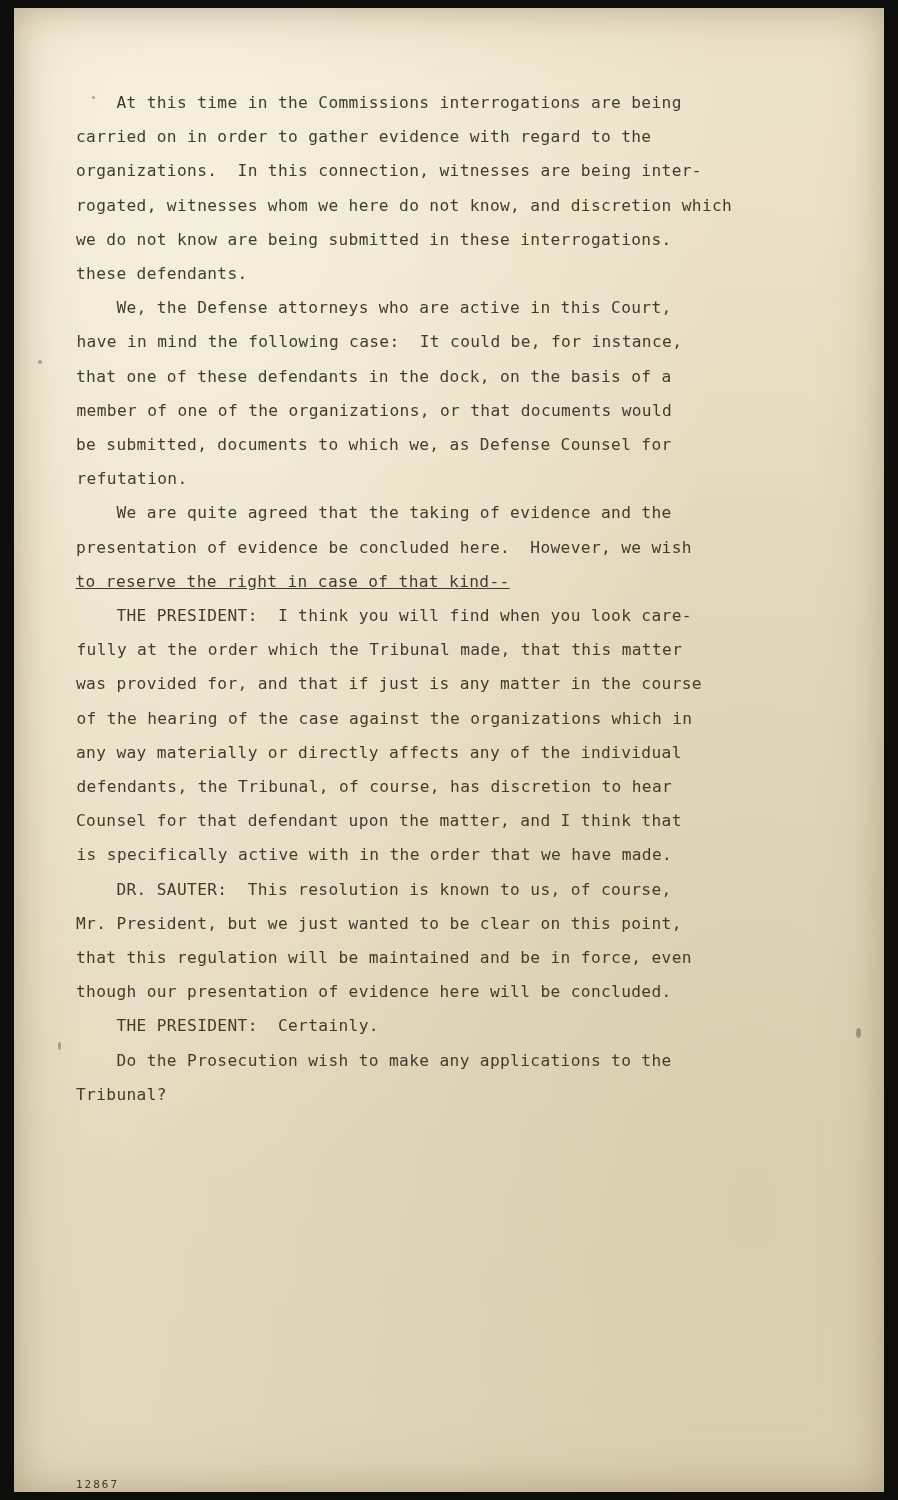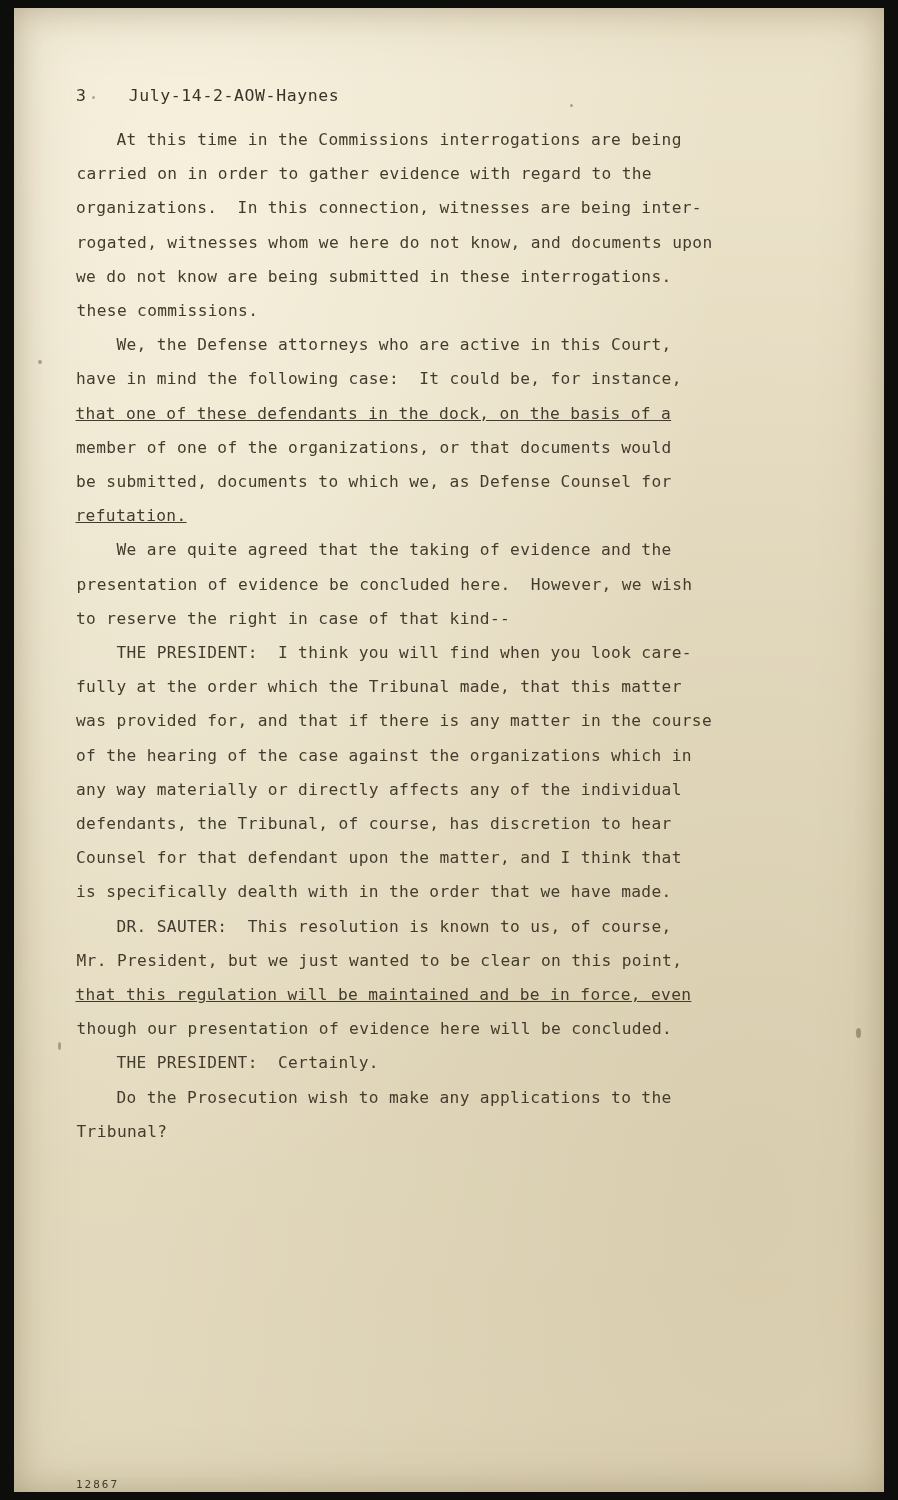--- a/index.html
+++ b/index.html
@@ -91,55 +91,54 @@
 <div class="page">
 
   <div class="speck" style="left:78px; top:88px; width:3px; height:3px;"></div>
   <div class="speck" style="left:24px; top:352px; width:4px; height:4px;"></div>
   <div class="speck" style="left:556px; top:96px; width:3px; height:3px;"></div>
   <div class="speck" style="left:842px; top:1020px; width:5px; height:10px;"></div>
   <div class="speck" style="left:44px; top:1034px; width:3px; height:8px;"></div>
 
   <div class="content">
 
-    <div class="header-line">3    July-14-2-AOW-Haynes</div>
 
     <div class="para">
       <span class="ln">    At this time in the Commissions interrogations are being</span>
       <span class="ln">carried on in order to gather evidence with regard to the</span>
       <span class="ln">organizations.  In this connection, witnesses are being inter-</span>
-      <span class="ln">rogated, witnesses whom we here do not know, and documents upon</span>
+      <span class="ln">rogated, witnesses whom we here do not know, and discretion which</span>
       <span class="ln">we do not know are being submitted in these interrogations.</span>
-      <span class="ln">these commissions.</span>
+      <span class="ln">these defendants.</span>
     </div>
 
     <div class="para">
       <span class="ln">    We, the Defense attorneys who are active in this Court,</span>
       <span class="ln">have in mind the following case:  It could be, for instance,</span>
       <span class="ln">that one of these defendants in the dock, on the basis of a</span>
       <span class="ln">member of one of the organizations, or that documents would</span>
       <span class="ln">be submitted, documents to which we, as Defense Counsel for</span>
       <span class="ln">refutation.</span>
     </div>
 
     <div class="para">
       <span class="ln">    We are quite agreed that the taking of evidence and the</span>
       <span class="ln">presentation of evidence be concluded here.  However, we wish</span>
       <span class="ln">to reserve the right in case of that kind--</span>
     </div>
 
     <div class="para">
       <span class="ln">    THE PRESIDENT:  I think you will find when you look care-</span>
       <span class="ln">fully at the order which the Tribunal made, that this matter</span>
-      <span class="ln">was provided for, and that if there is any matter in the course</span>
+      <span class="ln">was provided for, and that if just is any matter in the course</span>
       <span class="ln">of the hearing of the case against the organizations which in</span>
       <span class="ln">any way materially or directly affects any of the individual</span>
       <span class="ln">defendants, the Tribunal, of course, has discretion to hear</span>
       <span class="ln">Counsel for that defendant upon the matter, and I think that</span>
-      <span class="ln">is specifically dealth with in the order that we have made.</span>
+      <span class="ln">is specifically active with in the order that we have made.</span>
     </div>
 
     <div class="para">
       <span class="ln">    DR. SAUTER:  This resolution is known to us, of course,</span>
       <span class="ln">Mr. President, but we just wanted to be clear on this point,</span>
       <span class="ln">that this regulation will be maintained and be in force, even</span>
       <span class="ln">though our presentation of evidence here will be concluded.</span>
     </div>
 
     <div class="para">

